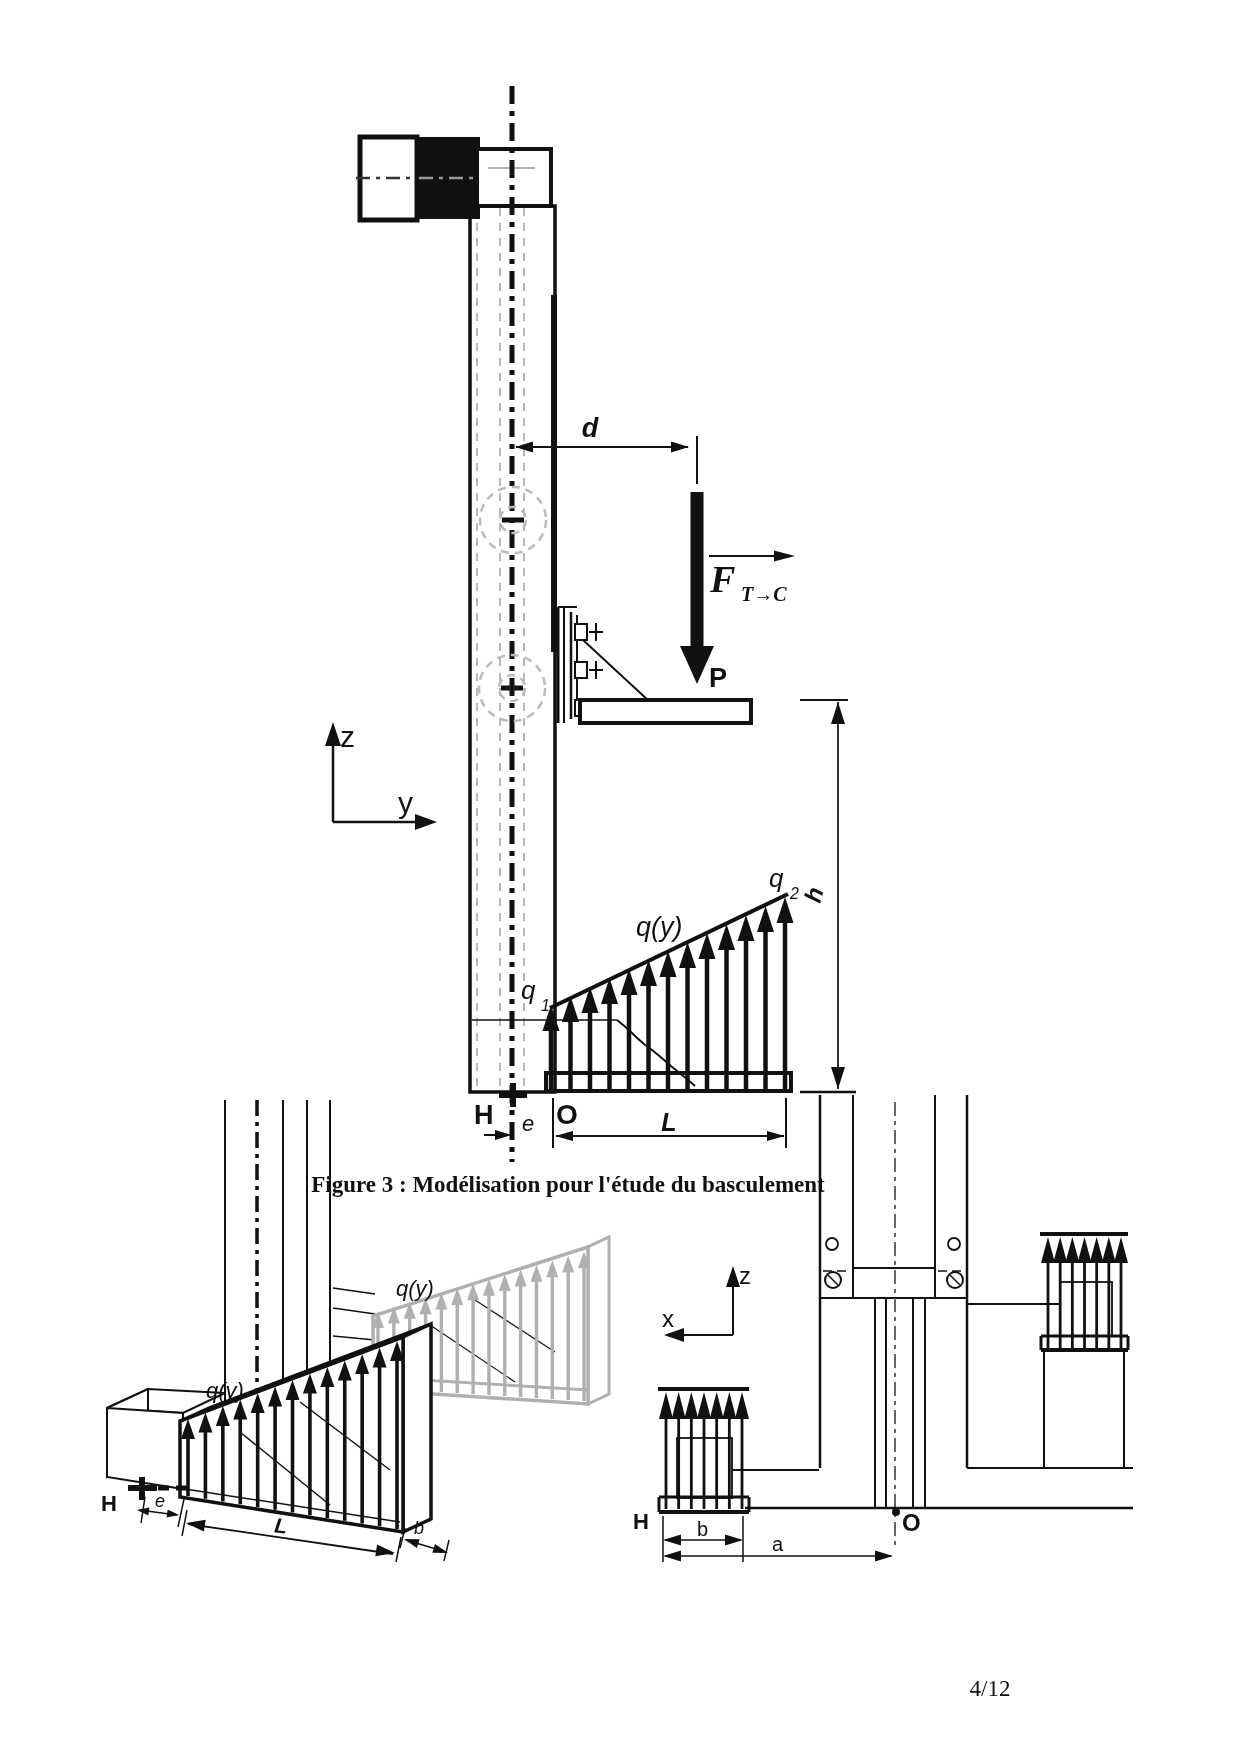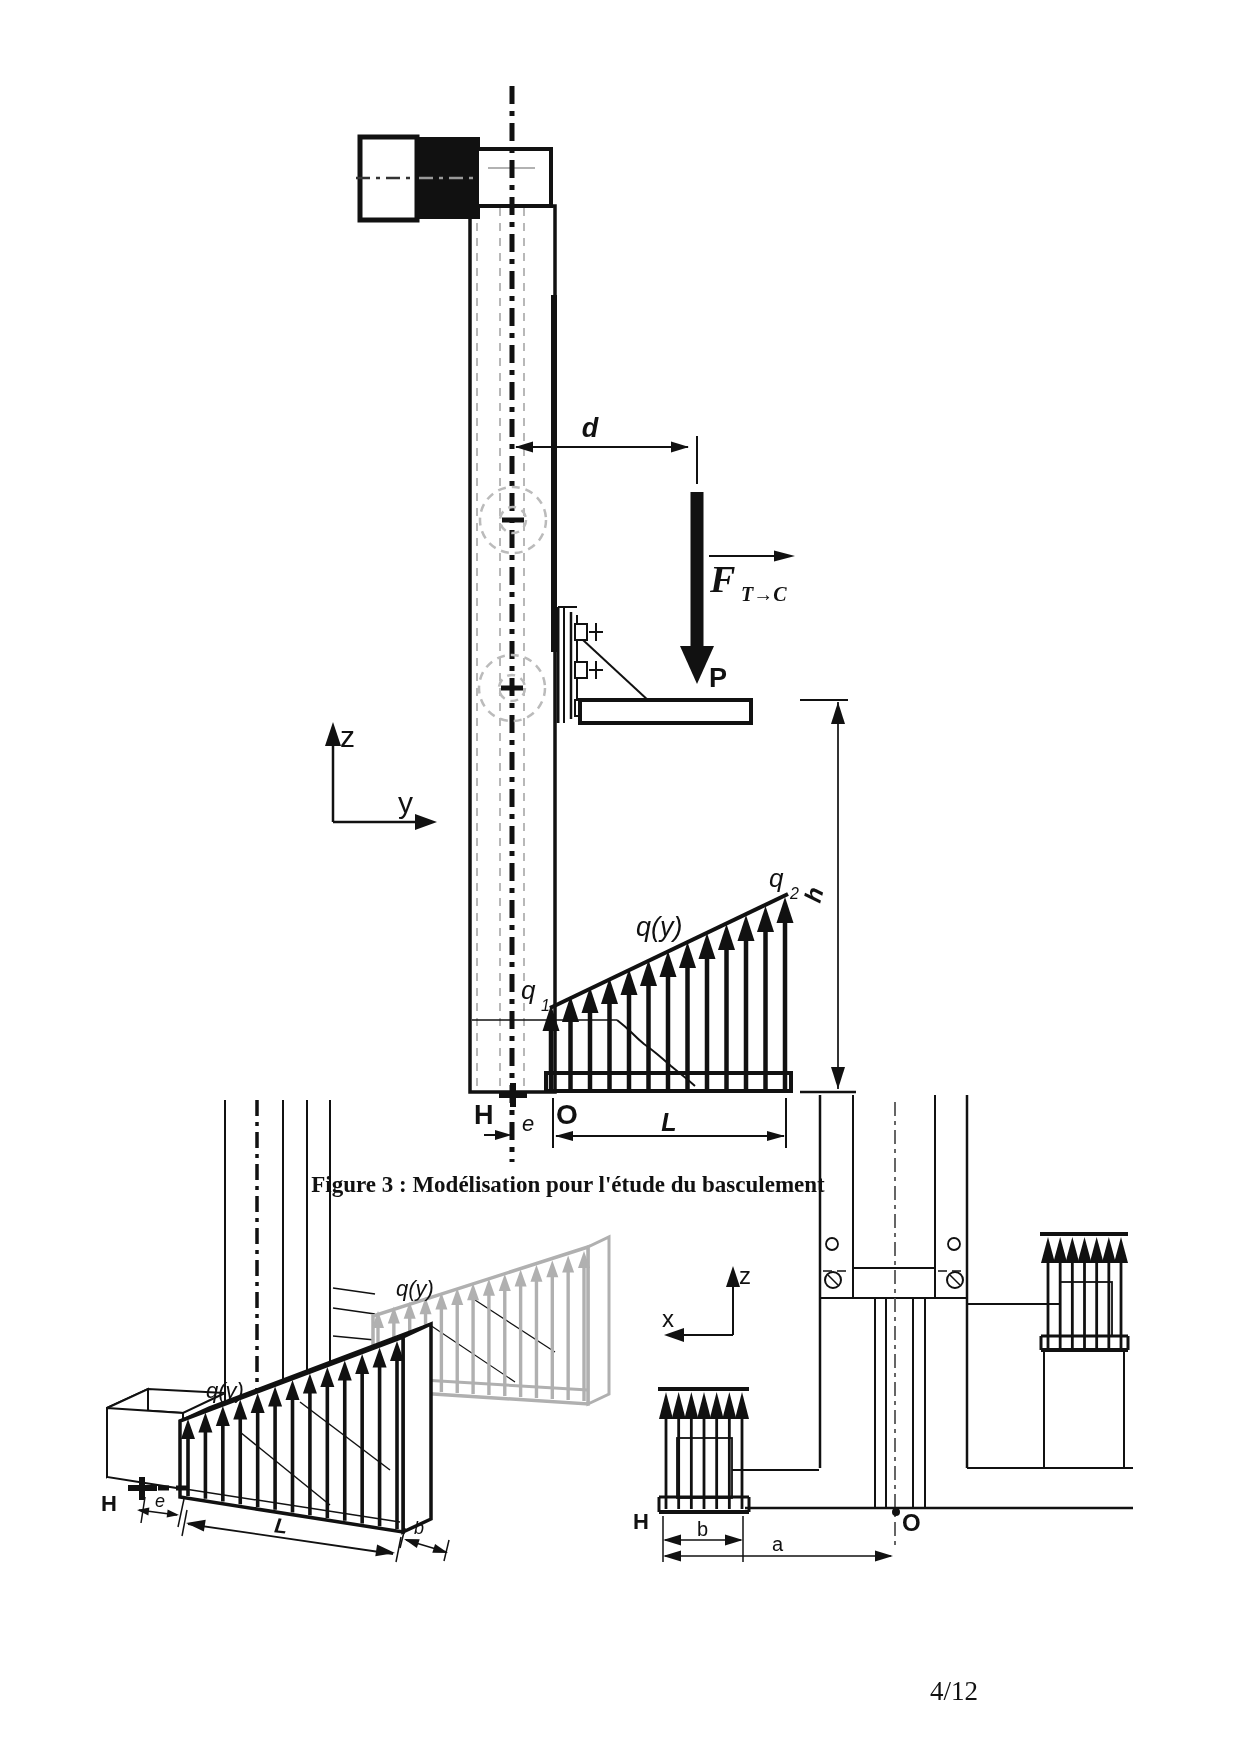--- a/index.html
+++ b/index.html
@@ -1,22 +1,22 @@
 <!DOCTYPE html>
 <html><head>
 <meta charset="utf-8">
 <style>
   html,body{margin:0;padding:0;background:#e8e8e8;}
   .page{position:relative;width:1240px;height:1754px;background:#ffffff;margin:0 auto;overflow:hidden;
         font-family:"Liberation Sans",sans-serif;}
   svg{position:absolute;left:0;top:0;}
   .caption{position:absolute;width:1136px;text-align:center;
            font-family:"Liberation Serif",serif;font-weight:bold;font-size:23px;color:#111;}
-  .pagenum{position:absolute;left:930px;top:1676px;width:120px;text-align:left;
-           font-family:"Liberation Serif",serif;font-size:27px;color:#111;}
+  .pagenum{position:absolute;left:930px;top:1676px;width:120px;text-align:center;
+           font-family:"Liberation Serif",serif;font-size:23px;color:#111;}
   
   text{fill:#111;}
   .sans{font-family:"Liberation Sans",sans-serif;}
   .serif{font-family:"Liberation Serif",serif;}
   .it{font-style:italic;}
   .bd{font-weight:bold;}
 </style>
 </head>
 <body>
 

